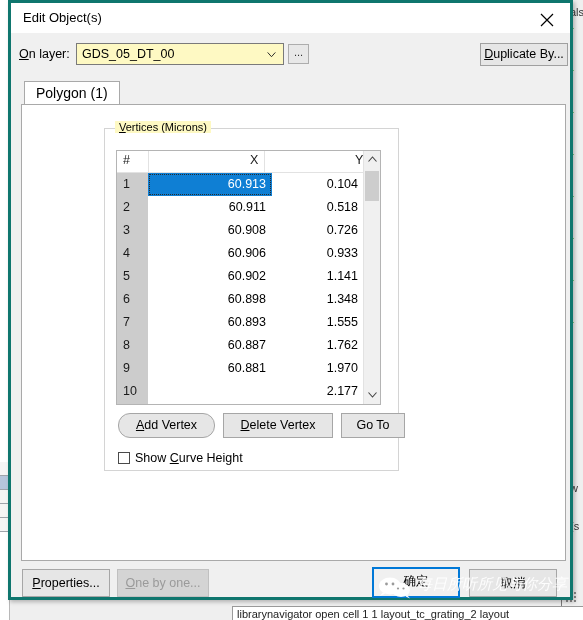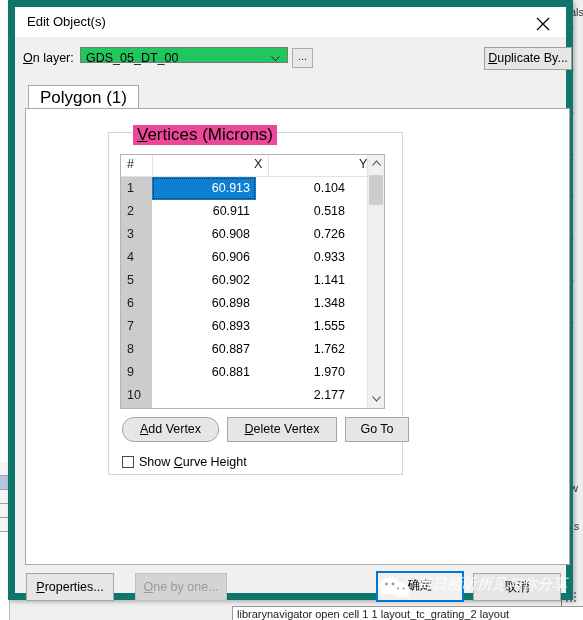--- a/index.html
+++ b/index.html
@@ -94,21 +94,21 @@
     background: #8a8a8a;
   }
 
   
   #dialog {
     position: absolute;
     left: 8px; top: 0px;
     width: 565px;
     height: 600px;
     background: #f0f0f0;
-    border: 7px solid #0f766e;
+    border: 3px solid #0f766e;
     box-sizing: border-box;
     box-shadow: 2px 2px 4px rgba(0,0,0,0.25);
   }
   .titlebar {
     position: absolute;
     left: 0; top: 0;
     right: 0;
     height: 30px;
     background: #ffffff;
     box-sizing: border-box;
@@ -129,22 +129,22 @@
 
   
   .lbl-onlayer {
     position: absolute;
     left: 8px; top: 44px;
     font-size: 12.5px;
   }
   .combo {
     position: absolute;
     left: 65px; top: 40px;
-    width: 208px; height: 16px;
-    background: #22c55e;
+    width: 208px; height: 22px;
+    background: #fef9c3;
     border: 1px solid #7a7a7a;
     box-sizing: border-box;
   }
   .combo .val {
     position: absolute;
     left: 5px; top: 3px;
     font-size: 12.5px;
   }
   .combo .arrow {
     position: absolute;
@@ -185,21 +185,21 @@
   }
   .tab {
     position: absolute;
     left: 3px; top: 0;
     height: 24px;
     padding: 0 11px;
     background: #ffffff;
     border: 1px solid #a9a9a9;
     border-bottom: none;
     box-sizing: border-box;
-    font-size: 17px;
+    font-size: 14px;
     line-height: 23px;
     cursor: default;
   }
   .tabpanel {
     position: absolute;
     left: 10px; top: 101px;
     width: 545px; height: 457px;
     background: #ffffff;
     border: 1px solid #a9a9a9;
     box-sizing: border-box;
@@ -208,24 +208,24 @@
   
   .groupbox {
     position: absolute;
     left: 82px; top: 23px;
     width: 295px; height: 343px;
     border: 1px solid #d4d4d4;
     box-sizing: border-box;
   }
   .group-legend {
     position: absolute;
-    left: 24px; top: -8px;
-    background: #ec4899;
+    left: 10px; top: -8px;
+    background: #fef9c3;
     padding: 0 4px;
-    font-size: 17px;
+    font-size: 11px;
   }
 
   
   .grid {
     position: absolute;
     left: 11px; top: 21px;
     width: 265px; height: 255px;
     border: 1px solid #b4b4b4;
     background: #ffffff;
     box-sizing: border-box;
@@ -260,33 +260,33 @@
     background: #cccccc;
     font-size: 12.5px;
     line-height: 22px;
     padding-left: 6px;
     box-sizing: border-box;
     color: #1a1a1a;
   }
   .c-x {
     position: absolute;
     left: 31px; top: 0;
-    width: 104px; height: 23px;
+    width: 124px; height: 23px;
     text-align: right;
     padding-right: 6px;
     box-sizing: border-box;
     font-size: 12.5px;
     line-height: 22px;
   }
   .c-y {
     position: absolute;
     left: 147px; top: 0;
     width: 101px; height: 23px;
     text-align: right;
-    padding-right: 24px;
+    padding-right: 7px;
     box-sizing: border-box;
     font-size: 12.5px;
     line-height: 22px;
   }
   .grow.selected .c-x {
     background: #0f7fd4;
     color: #ffffff;
     outline: 1px dotted #2b2b2b;
     outline-offset: -2px;
   }
@@ -352,21 +352,20 @@
     box-sizing: border-box;
     font-size: 12.5px;
     text-align: center;
     line-height: 26px;
     cursor: default;
   }
   .fbtn.disabled {
     background: #d4d4d4;
     border-color: #c0c0c0;
     color: #9a9a9a;
-    margin-left: 14px;
   }
   .fbtn.default {
     border: 2px solid #0078d7;
     background: #f0f0f0;
     line-height: 24px;
   }
 
   u { text-decoration: underline; }
 
   

